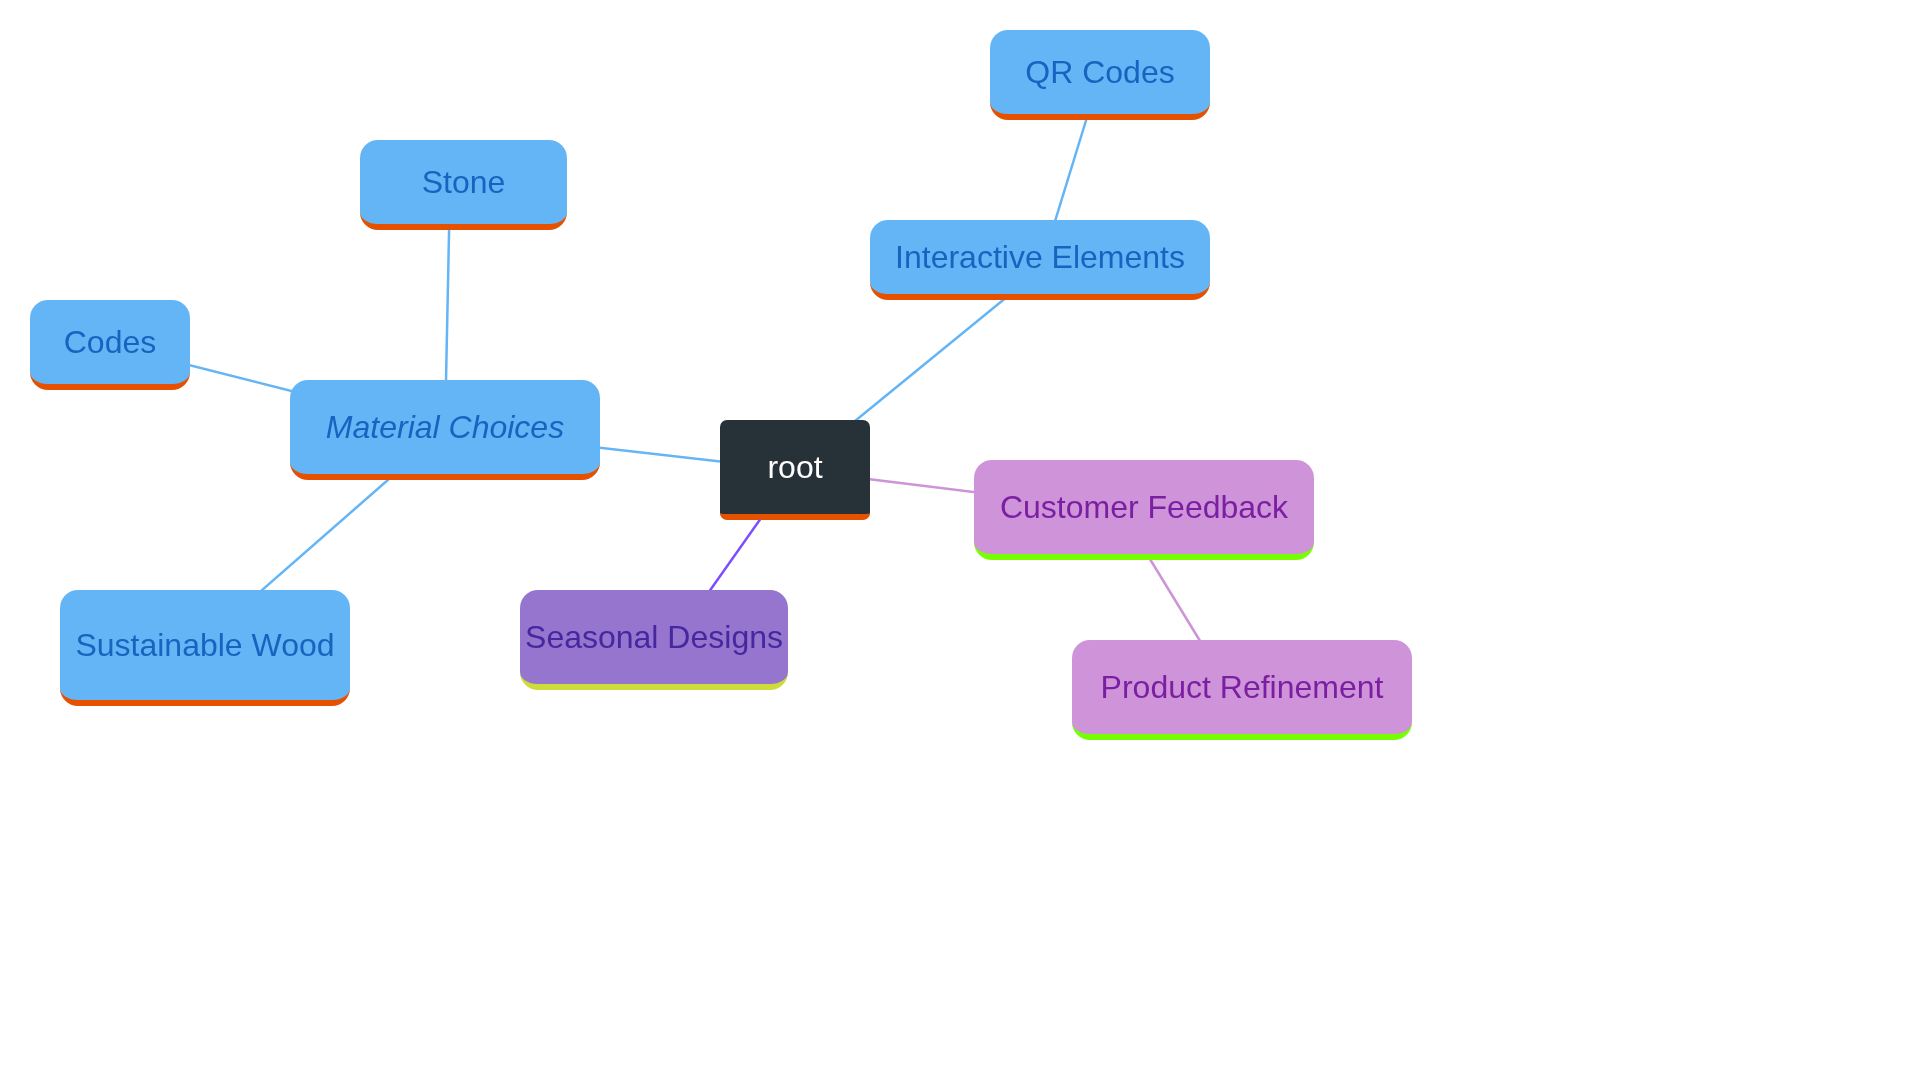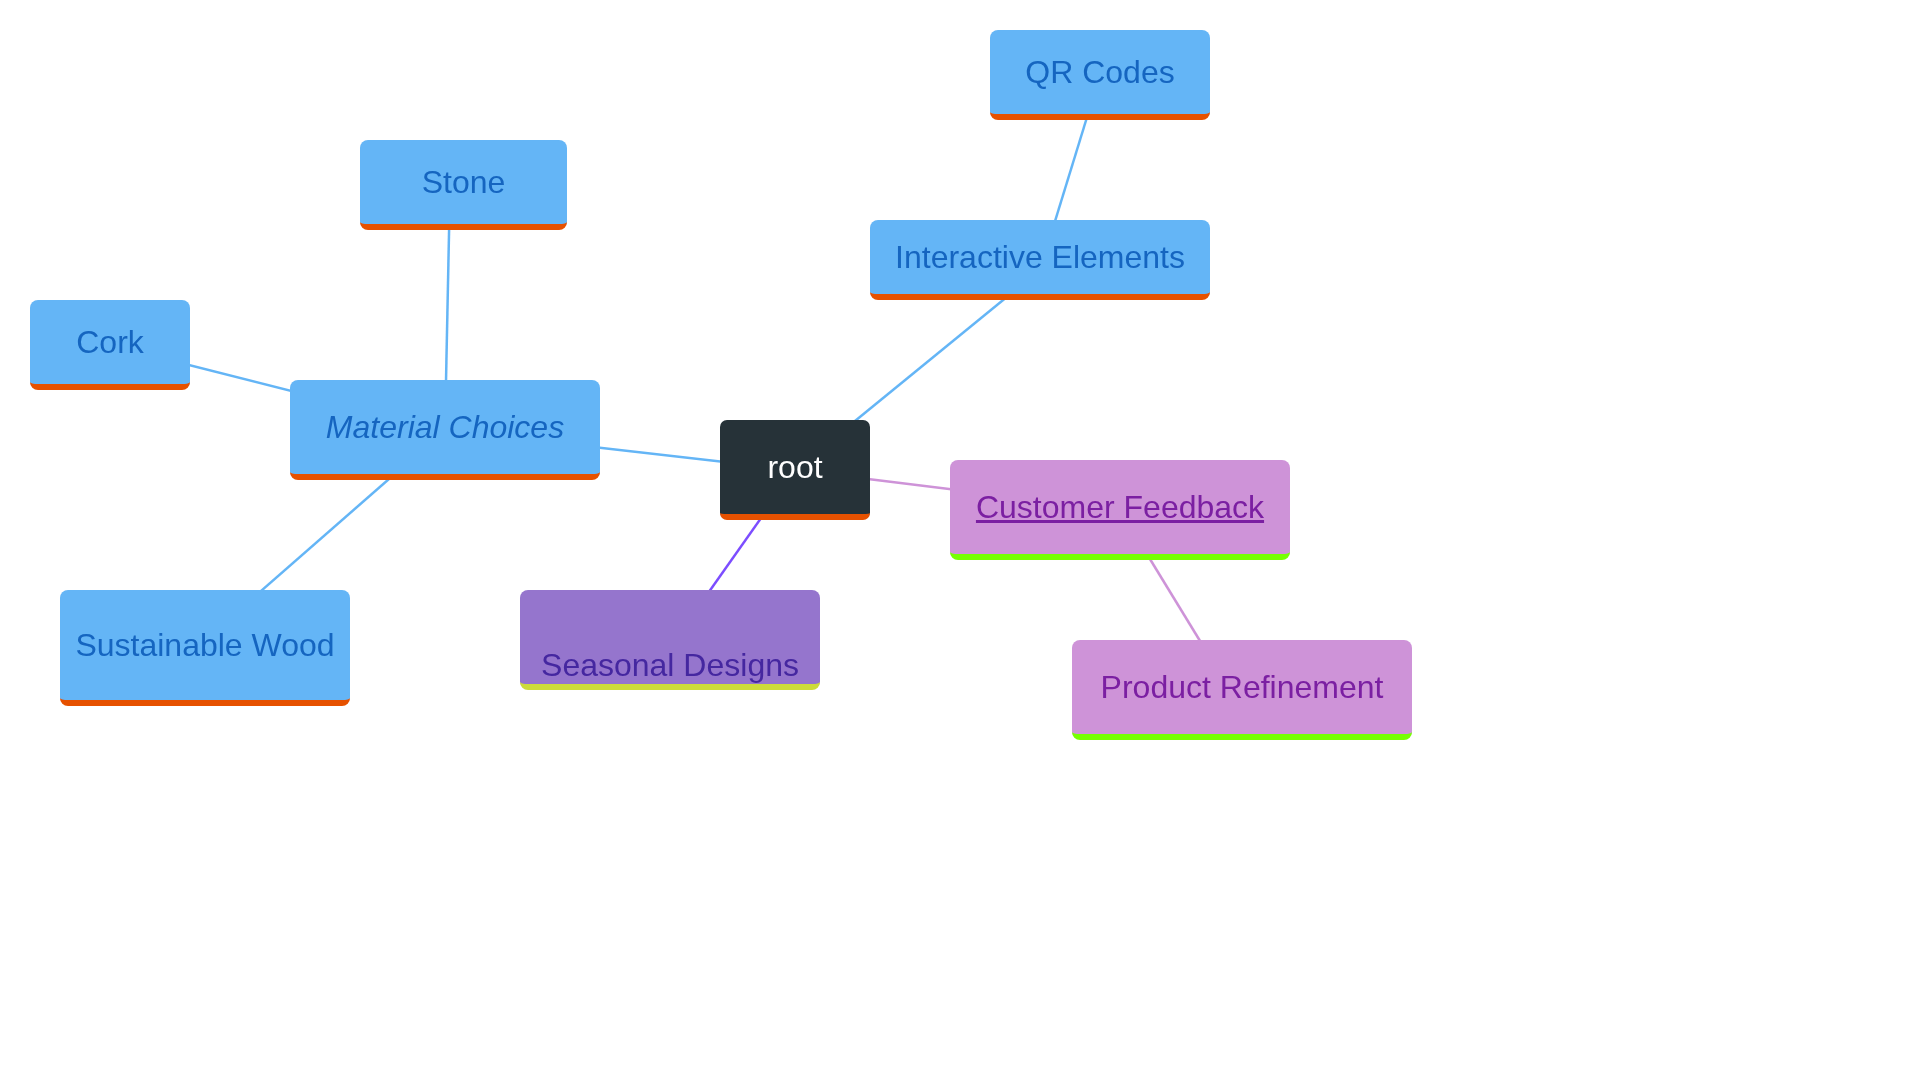--- a/index.html
+++ b/index.html
@@ -13,21 +13,21 @@
     }
     svg#connections {
       position: absolute;
       top: 0; left: 0;
       width: 1920px;
       height: 1080px;
       pointer-events: none;
     }
     .node {
       position: absolute;
-      border-radius: 8px;
+      border-radius: 18px;
       display: flex;
       align-items: center;
       justify-content: center;
       text-align: center;
       font-size: 32px;
       font-weight: 400;
       cursor: pointer;
     }
     .node-blue {
       background: #64b5f6;
@@ -72,38 +72,38 @@
 
 <div class="node node-blue" id="node-material_choices" style="left:290px; top:380px; width:310px; height:100px;font-style:italic;">
   <span>Material Choices</span>
 </div>
 
 <div class="node node-blue" id="node-stone" style="left:360px; top:140px; width:207px; height:90px;">
   <span>Stone</span>
 </div>
 
 <div class="node node-blue" id="node-cork" style="left:30px; top:300px; width:160px; height:90px;">
-  <span>Cork</span>
+  <span>Codes</span>
 </div>
 
 <div class="node node-blue" id="node-sustainable_wood" style="left:60px; top:590px; width:290px; height:116px;">
   <span>Sustainable Wood</span>
 </div>
 
 <div class="node node-blue" id="node-interactive_elements" style="left:870px; top:220px; width:340px; height:80px;">
   <span>Interactive Elements</span>
 </div>
 
 <div class="node node-blue" id="node-qr_codes" style="left:990px; top:30px; width:220px; height:90px;">
   <span>QR Codes</span>
 </div>
 
-<div class="node node-seasonal" id="node-seasonal_designs" style="left:520px; top:590px; width:300px; height:100px;align-items:flex-end;">
+<div class="node node-seasonal" id="node-seasonal_designs" style="left:520px; top:590px; width:268px; height:100px;">
   <span>Seasonal Designs</span>
 </div>
 
-<div class="node node-purple" id="node-customer_feedback" style="left:950px; top:460px; width:340px; height:100px;text-decoration:underline;">
+<div class="node node-purple" id="node-customer_feedback" style="left:974px; top:460px; width:340px; height:100px;">
   <span>Customer Feedback</span>
 </div>
 
 <div class="node node-purple" id="node-product_refinement" style="left:1060px; top:640px; width:340px; height:100px;margin-left:12px;">
   <span>Product Refinement</span>
 </div>
 
 </body></html>

